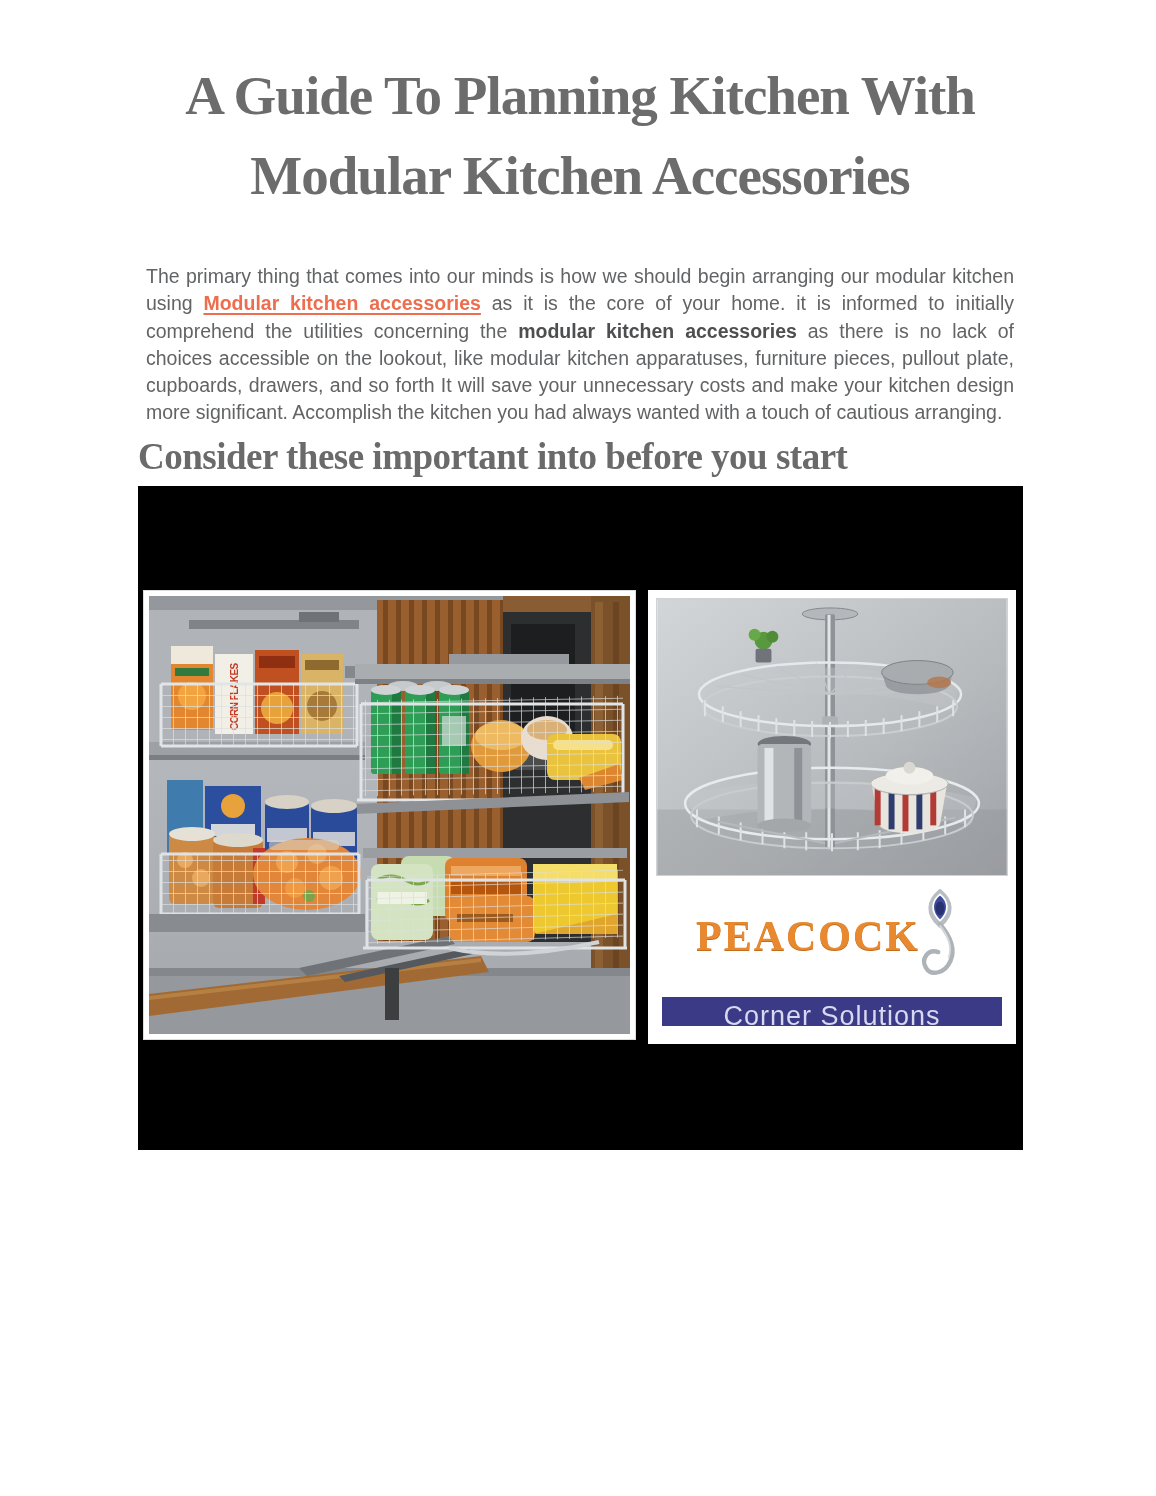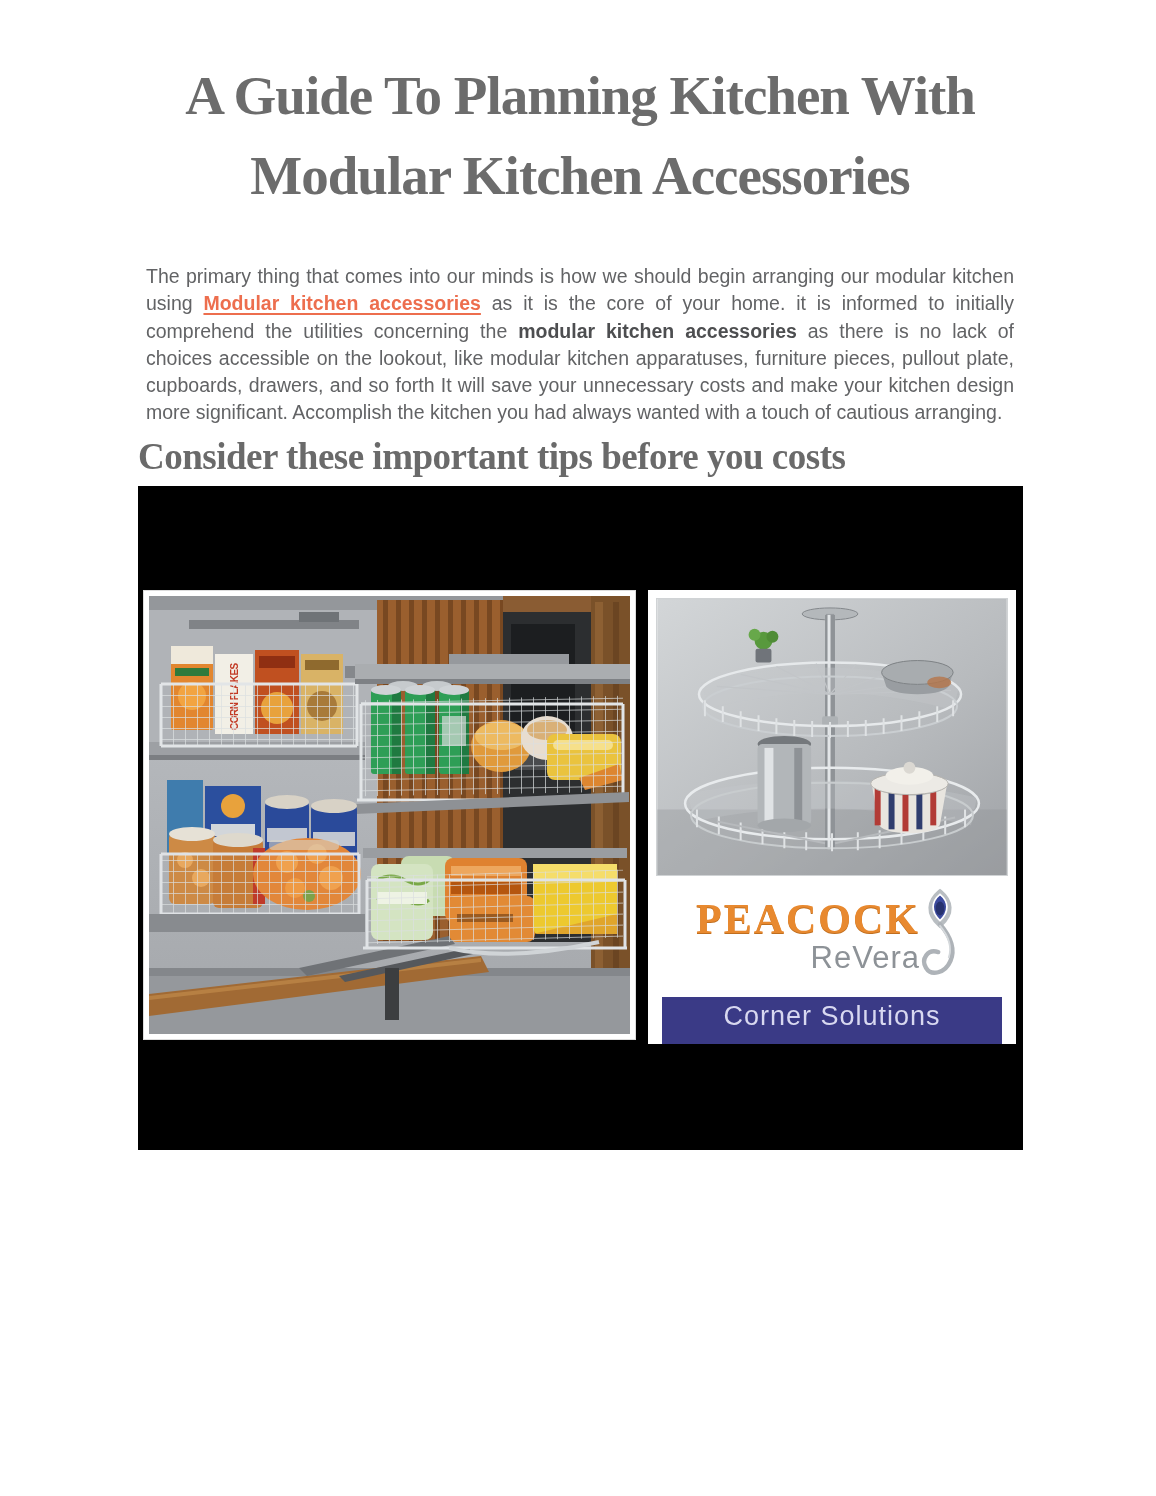--- a/index.html
+++ b/index.html
@@ -32,36 +32,36 @@
               display:flex;flex-direction:column;}
   .photo-right{margin:8px 8px 0 8px;}
   .photo-right svg{display:block;border:1px solid #d0d3d5;}
   .logo{height:121px;display:flex;align-items:center;justify-content:center;}
   .logo-text{text-align:right;}
   .brand{font-family:"Liberation Serif","DejaVu Serif",serif;font-weight:bold;
          font-size:42px;line-height:42px;letter-spacing:2px;color:#E8892F;
          text-shadow:0 1px 0 #c06e1e;}
   .brand-sub{font-size:31px;line-height:32px;letter-spacing:1px;color:#8d9297;margin-top:2px;}
   .feather{margin-left:-8px;margin-top:6px;}
-  .banner{height:47px;margin:0 14px;background:#3A3A86;color:#D8D8F0;
+  .banner{height:29px;margin:0 14px;background:#3A3A86;color:#D8D8F0;
           font-size:27px;line-height:38px;text-align:center;letter-spacing:1px;}
 
   .tip{margin-top:64px;}
 </style>
 </head>
 <body>
 
 <div class="page">
   <div class="content">
 
     <h1 class="title"><span>A Guide To Planning Kitchen With</span><br><span>Modular Kitchen Accessories</span></h1>
 
     <p class="body-text intro"><span>The primary thing that comes into our minds is how we should begin arranging our modular kitchen using </span><a class="link">Modular kitchen accessories</a><span> as it is the core of your home. it is informed to initially comprehend the utilities concerning the </span><b>modular kitchen accessories</b><span> as there is no lack of choices accessible on the lookout, like modular kitchen apparatuses, furniture pieces, pullout plate, cupboards, drawers, and so forth It will save your unnecessary costs and make your kitchen design more significant. Accomplish the kitchen you had always wanted with a touch of cautious arranging.</span></p>
 
-    <h2 class="section-heading">Consider these important tips before you costs</h2>
+    <h2 class="section-heading">Consider these important into before you start</h2>
 
     <figure class="figure-block" style="margin-left:0;">
       <div class="fig-row">
 
         <div class="photo-left">
           <svg viewBox="0 0 481 438" width="481" height="438">
             <defs>
               <linearGradient id="cabG" x1="0" y1="0" x2="0" y2="1">
                 <stop offset="0" stop-color="#bdc0c4"></stop>
                   <stop offset="1" stop-color="#a4a7ab"></stop>
@@ -267,21 +267,20 @@
                 <ellipse cx="254" cy="186" rx="39" ry="11" fill="#eceae5" stroke="#b5b3ae"></ellipse>
                 <ellipse cx="254" cy="178" rx="24" ry="9" fill="#f2f0ea"></ellipse>
                 <circle cx="254" cy="170" r="6" fill="#dbd8d2"></circle>
               </g>
             </svg>
           </div>
 
           <div class="logo">
             <div class="logo-text">
               <div class="brand">PEACOCK</div>
-              <div class="brand-sub">ReVera</div>
             </div>
             <svg class="feather" viewBox="0 0 64 118" width="56" height="104">
               <path d="M32 6 C44 16 46 30 32 42 C18 30 20 16 32 6 Z" fill="none" stroke="#b9bec2" stroke-width="7"></path>
               <path d="M32 8 C42 16 43 28 32 38 C21 28 22 16 32 8 Z" fill="#3d4b9e" stroke="#ffffff" stroke-width="2"></path>
               <ellipse cx="32" cy="24" rx="5" ry="8" fill="#27326e"></ellipse>
               <path d="M32 42 C44 56 50 70 44 84 C38 98 22 102 16 92 C10 82 18 70 30 74" fill="none" stroke="#aeb3b8" stroke-width="5" stroke-linecap="round"></path>
               <path d="M32 44 C42 56 46 68 42 80" fill="none" stroke="#d5d9dc" stroke-width="2" stroke-linecap="round"></path>
             </svg>
           </div>
 

